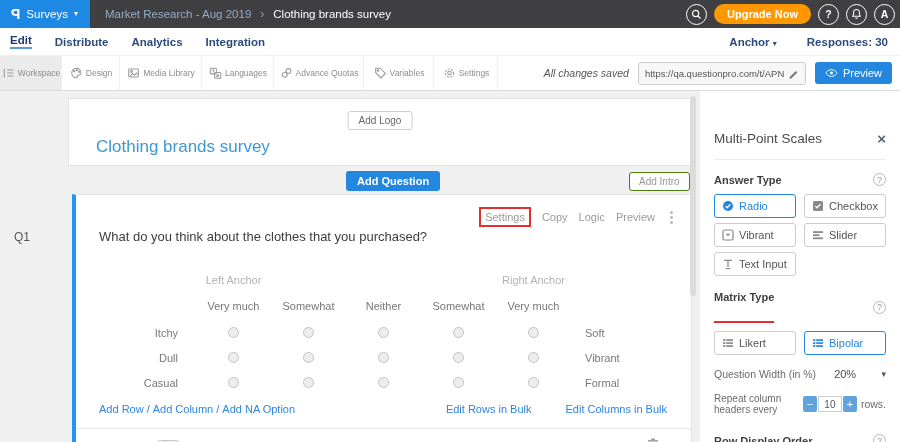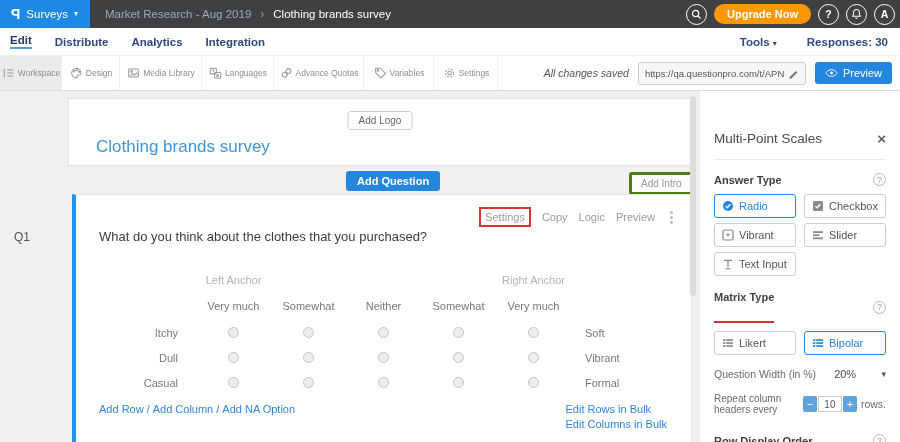--- a/index.html
+++ b/index.html
@@ -39,21 +39,21 @@
   .preview-btn { display: flex; align-items: center; gap: 5px; background: #2387e0; color: #fff; font-size: 11px; padding: 5px 10px; border-radius: 3px; border: none; cursor: pointer; }
 
   
   .main { position: relative; height: 359px; background: #f0f0f0; }
   .q-num { position: absolute; left: 14px; top: 139px; font-size: 12px; color: #555; }
   .card { background: #fff; border: 1px solid #e3e3e3; position: absolute; }
   .title-card { left: 68px; top: 7px; width: 624px; height: 68px; }
   .add-logo { position: absolute; top: 12px; left: 50%; transform: translateX(-50%); background: #fff; border: 1px solid #ccc; border-radius: 3px; font-size: 10px; color: #666; padding: 3px 10px; cursor: pointer; }
   .survey-title { position: absolute; left: 27px; top: 38px; font-size: 17px; color: #3e97d4; }
   .add-question { position: absolute; left: 346px; top: 80px; background: #2387e0; color: #fff; font-size: 11px; font-weight: bold; padding: 4px 11px; border-radius: 3px; border: none; cursor: pointer; }
-  .add-intro { position: absolute; left: 629px; top: 81px; background: #fdfdfd; border: 3px solid #4d7c0f; color: #999; font-size: 10px; padding: 3px 9px; border-radius: 3px; cursor: pointer; }
+  .add-intro { position: absolute; left: 629px; top: 81px; background: #fdfdfd; border: 1px solid #4d7c0f; color: #999; font-size: 10px; padding: 3px 9px; border-radius: 3px; cursor: pointer; }
 
   .q-card { left: 72px; top: 103px; width: 620px; height: 256px; border-left: 4px solid #2196f3; border-bottom: none; }
   .q-actions { position: absolute; top: 12px; right: 14px; display: flex; align-items: center; gap: 11px; font-size: 11px; color: #9a9a9a; }
   .q-action { cursor: pointer; }
   .settings-box { border: 2px solid #e0302f; padding: 2px 4px; }
   .kebab { display: flex; flex-direction: column; gap: 2px; padding: 0 4px; cursor: pointer; }
   .kebab i { width: 3px; height: 3px; border-radius: 50%; background: #b9b9b9; }
   .q-text { margin: 34px 0 0 23px; font-size: 13px; color: #3d3d3d; }
 
   .matrix { margin-top: 24px; padding-left: 23px; }
@@ -63,21 +63,21 @@
   .c-center { text-align: center; }
   .row-item { height: 25px; }
   .row-label { text-align: right; padding-right: 18px; font-size: 11px; color: #787878; }
   .opt { display: flex; justify-content: center; }
   .radio { width: 11px; height: 11px; border-radius: 50%; border: 1px solid #c4c4c4; background: #ededed; cursor: pointer; }
   .right-label { font-size: 11px; color: #787878; padding-left: 14px; }
 
   .bulk-row { display: flex; justify-content: space-between; margin: 8px 24px 0 23px; font-size: 11px; color: #2e86de; }
   .blink { cursor: pointer; }
   .bulk-left .sep { margin: 0 3px; }
-  .bulk-right { display: flex; gap: 3px; flex-direction: column; }
+  .bulk-right { display: flex; gap: 34px; }
   .q-divider { border-top: 1px solid #e7e7e7; margin-top: 13px; }
   .validation-row { display: flex; align-items: center; margin: 9px 24px 0 23px; font-size: 11px; color: #4a4a4a; }
   .toggle { width: 27px; height: 13px; border: 1px solid #c9c9c9; border-radius: 8px; margin-left: 8px; position: relative; background: #f2f2f2; cursor: pointer; }
   .toggle .knob { position: absolute; left: -1px; top: -1px; width: 13px; height: 13px; border-radius: 50%; background: #fff; border: 1px solid #c9c9c9; }
   .trash { margin-left: auto; cursor: pointer; margin-right: 8px; }
 
   .scroll-thumb { position: absolute; left: 690px; top: 5px; width: 6px; height: 200px; background: #dcdcdc; border-radius: 3px; }
 
   
   .sidebar { position: absolute; left: 700px; top: 0; width: 200px; height: 359px; background: #fff; padding: 0 14px; }
@@ -136,21 +136,21 @@
     <span class="circle-btn">A</span>
   </div>
 </div>
 
 <div class="menubar">
   <span class="menu-item active">Edit</span>
   <span class="menu-item">Distribute</span>
   <span class="menu-item">Analytics</span>
   <span class="menu-item">Integration</span>
   <div class="menubar-right">
-    <span><span>Tools</span> <span class="caret">▾</span></span>
+    <span><span>Anchor</span> <span class="caret">▾</span></span>
     <span>Responses: 30</span>
   </div>
 </div>
 
 <div class="toolbar">
   <div class="tool selected" style="width:62px">
     <svg width="15" height="14" viewBox="0 0 16 16">
         <path d="M3.2 3v10"></path>
         <path d="M6.5 4.5h7M6.5 8h7M6.5 11.5h7"></path>
       </svg>

